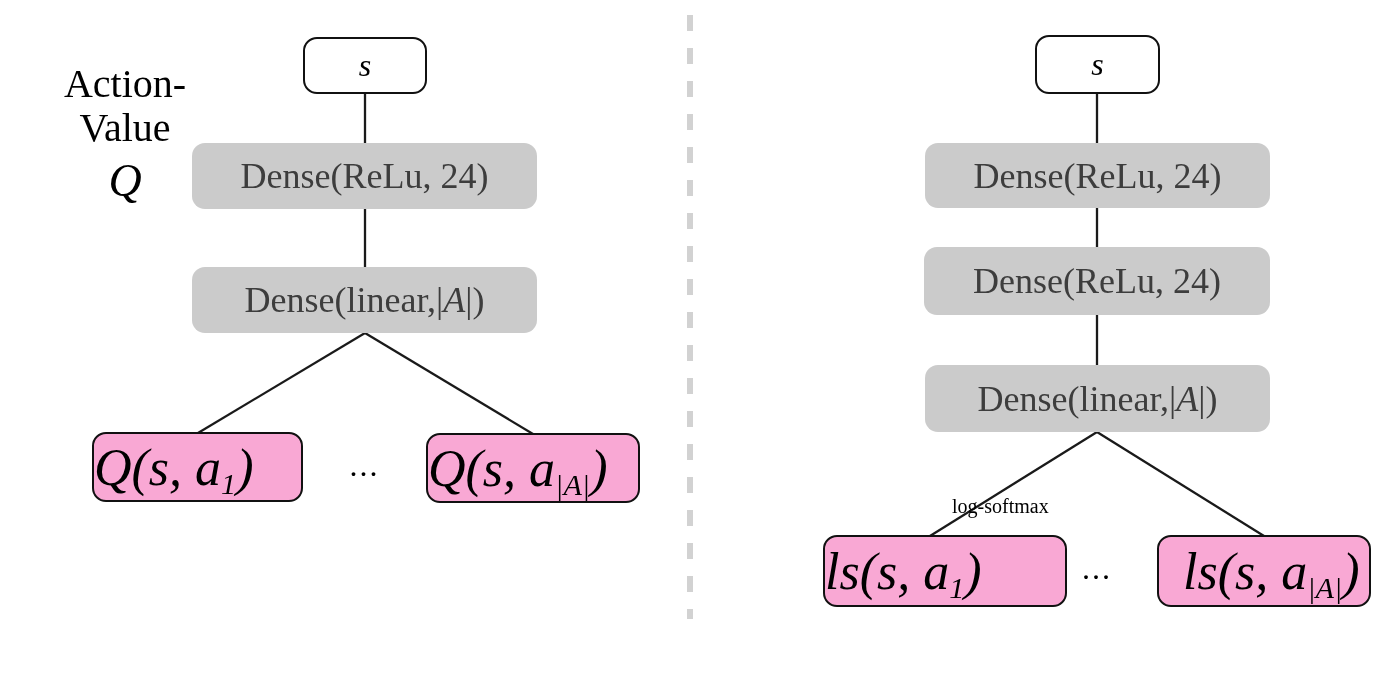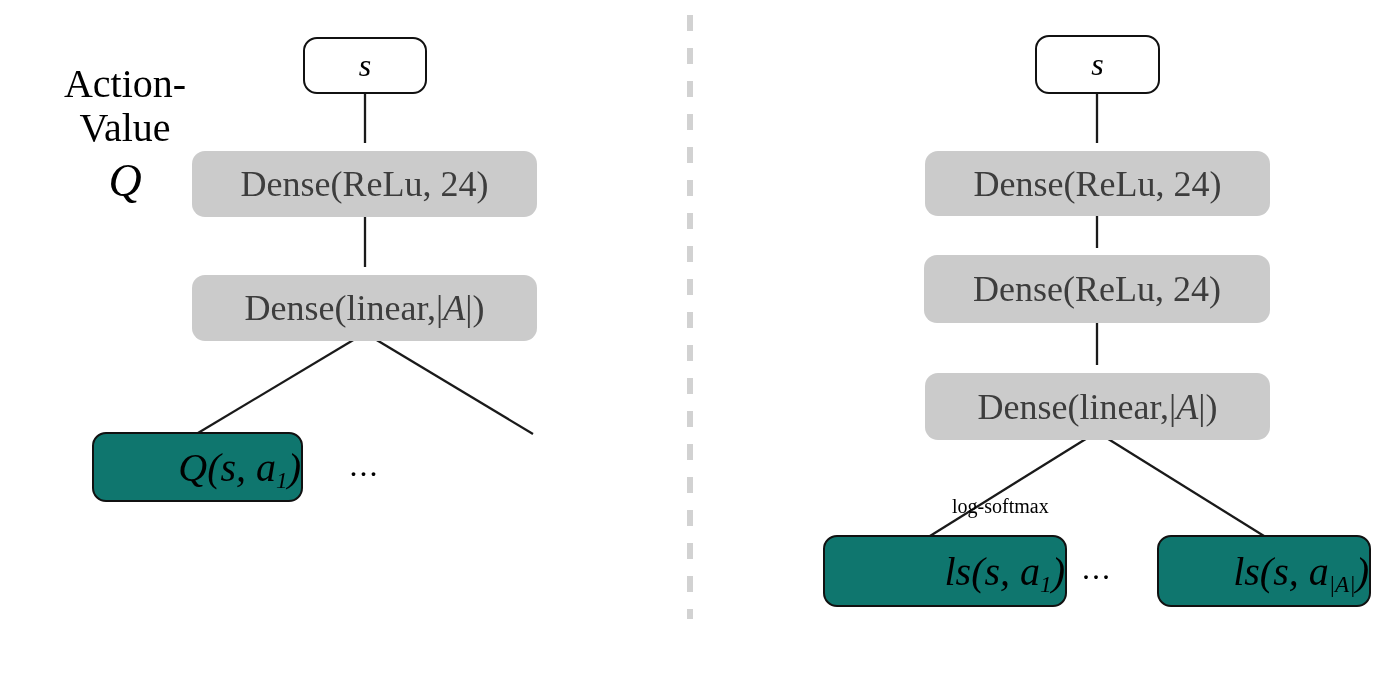--- a/index.html
+++ b/index.html
@@ -36,30 +36,29 @@
     z-index:2;
   }
   .layer-box{
     display:flex;align-items:center;justify-content:center;
     background:var(--layer-fill);
     border-radius:13px;
     color:var(--layer-text);
     font-size:36px;
     white-space:nowrap;
     z-index:2;
-    margin-top:8px;
   }
   .layer-box .mvar{font-style:italic;}
   .out-box{
-    display:flex;align-items:center;justify-content:flex-end;
-    background:#0f766e;
+    display:flex;align-items:center;justify-content:flex-start;
+    background:#f9a8d4;
     border:2.5px solid var(--box-border);
     border-radius:14px;
     font-style:italic;
-    font-size:40px;
+    font-size:52px;
     white-space:nowrap;
     z-index:2;
   }
   sub{font-size:0.58em;line-height:0;vertical-align:-0.3em;}
 
   .panel-label{text-align:center;line-height:1.1;}
   .panel-label .title{font-size:40px;}
   .panel-label .symbol{font-size:46px;font-style:italic;margin-top:6px;}
   .panel-label .symbol sub{font-style:italic;}
 
@@ -103,20 +102,23 @@
   <div class="abs layer-box" style="left:192px;top:267px;width:345px;height:66px;">
     <span><span>Dense(linear,|</span><span class="mvar">A</span><span>|)</span></span>
   </div>
 
   <div class="abs out-box" style="left:92px;top:432px;width:211px;height:70px;">
     <span><span>Q(s, a</span><sub>1</sub><span>)</span></span>
   </div>
 
   <div class="abs dots" style="left:303px;top:449px;width:123px;">...</div>
 
+  <div class="abs out-box" style="left:426px;top:433px;width:214px;height:70px;">
+    <span><span>Q(s, a</span><sub>|A|</sub><span>)</span></span>
+  </div>
 
 
   <div class="abs io-box" style="left:1035px;top:35px;width:125px;height:59px;">
     <span>s</span>
   </div>
 
   <div class="abs layer-box" style="left:925px;top:143px;width:345px;height:65px;">
     <span>Dense(ReLu, 24)</span>
   </div>
 

